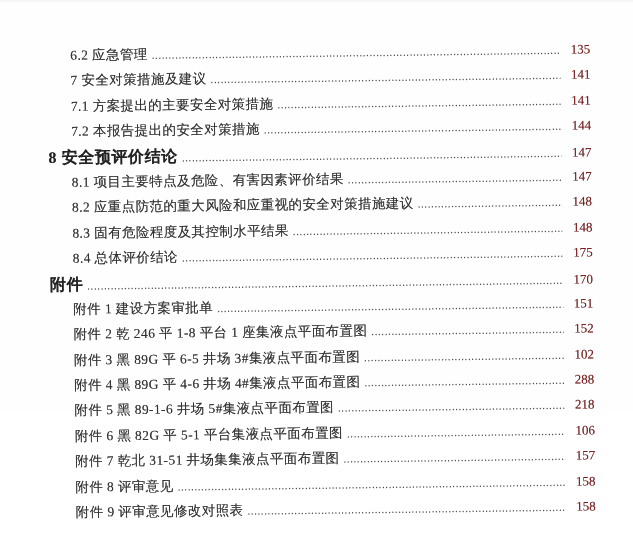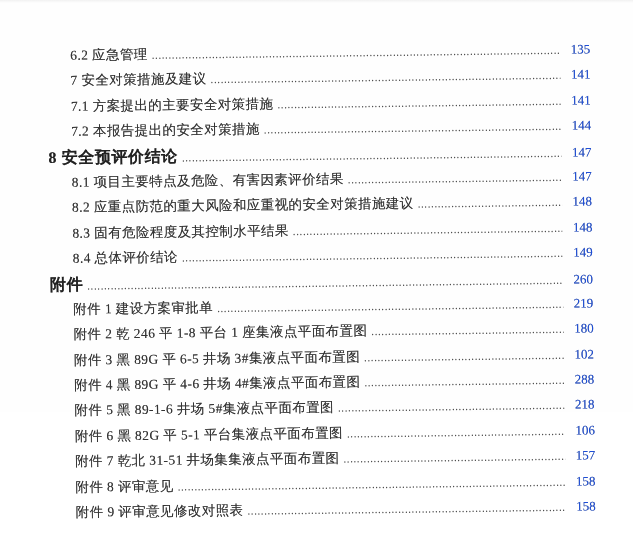--- a/index.html
+++ b/index.html
@@ -65,21 +65,21 @@
   }
   .leader::after {
     content: "....................................................................................................................................................................................................";
     letter-spacing: 0.6px;
   }
   .toc-page {
     flex: 0 0 auto;
     min-width: 27px;
     text-align: right;
     font-size: 13px;
-    color: #1d4ed8;
+    color: #7f1d1d;
     text-shadow: 0 0 0.4px rgba(40,40,40,0.5);
   }
 </style>
 </head>
 <body>
 
 <div class="page">
   <div class="toc" id="toc">
   <div class="toc-row level-1">
     <span class="toc-label">6.2 应急管理</span>
@@ -125,39 +125,39 @@
 
   <div class="toc-row level-1">
     <span class="toc-label">8.3 固有危险程度及其控制水平结果</span>
     <span class="leader"></span>
     <span class="toc-page">148</span>
   </div>
 
   <div class="toc-row level-1">
     <span class="toc-label">8.4 总体评价结论</span>
     <span class="leader"></span>
-    <span class="toc-page">149</span>
+    <span class="toc-page">175</span>
   </div>
 
   <div class="toc-row level-0 bold">
     <span class="toc-label">附件</span>
     <span class="leader"></span>
-    <span class="toc-page">260</span>
+    <span class="toc-page">170</span>
   </div>
 
   <div class="toc-row level-1">
     <span class="toc-label">附件 1 建设方案审批单</span>
     <span class="leader"></span>
-    <span class="toc-page">219</span>
+    <span class="toc-page">151</span>
   </div>
 
   <div class="toc-row level-1">
     <span class="toc-label">附件 2 乾 246 平 1-8 平台 1 座集液点平面布置图</span>
     <span class="leader"></span>
-    <span class="toc-page">180</span>
+    <span class="toc-page">152</span>
   </div>
 
   <div class="toc-row level-1">
     <span class="toc-label">附件 3 黑 89G 平 6-5 井场 3#集液点平面布置图</span>
     <span class="leader"></span>
     <span class="toc-page">102</span>
   </div>
 
   <div class="toc-row level-1">
     <span class="toc-label">附件 4 黑 89G 平 4-6 井场 4#集液点平面布置图</span>

